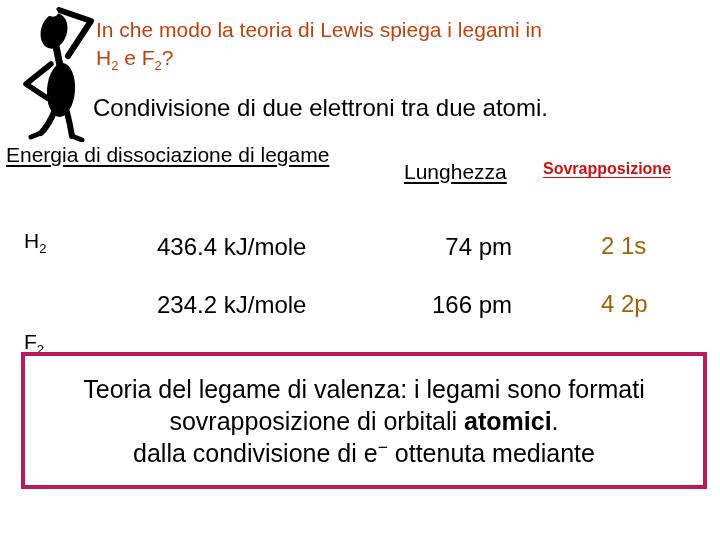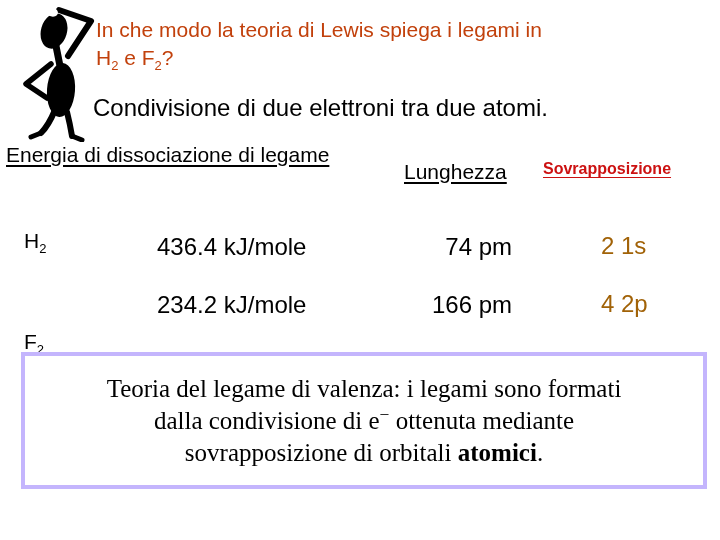--- a/index.html
+++ b/index.html
@@ -30,22 +30,22 @@
   #r1-energy{left:157px;top:233px;}
   #r1-length{left:390px;top:233px;width:122px;text-align:right;}
   #r1-overlap{left:601px;top:232px;}
   #r2-mol{left:24px;top:304px;margin-top:26px;}
   #r2-energy{left:157px;top:291px;}
   #r2-length{left:390px;top:291px;width:122px;text-align:right;}
   #r2-overlap{left:601px;top:290px;}
   
   #theory-box{
     left:21px;top:352px;width:686px;height:137px;box-sizing:border-box;
-    border:4px solid #c4b5fd;display:flex;flex-direction:column;justify-content:center;
-    text-align:center;font-size:25px;line-height:32px;font-family:Liberation Serif, serif;
+    border:4px solid #be185d;display:flex;flex-direction:column;justify-content:center;
+    text-align:center;font-size:25px;line-height:32px;
   }
   #theory-box .sup{font-size:0.7em;vertical-align:super;line-height:0;}
   #theory-box b{font-weight:bold;}
 </style>
 </head>
 <body>
 
 <div class="abs" id="figure">
   <svg viewBox="0 0 92 138" width="92" height="138" aria-hidden="true">
     <g stroke="#000" stroke-linecap="round" stroke-linejoin="round" fill="none">
@@ -91,15 +91,15 @@
 <div class="abs val" id="r1-length">74 pm</div>
 <div class="abs val overlap" id="r1-overlap">2 1s</div>
 
 <div class="abs mol" id="r2-mol"><span>F</span><sub>2</sub></div>
 <div class="abs val" id="r2-energy">234.2 kJ/mole</div>
 <div class="abs val" id="r2-length">166 pm</div>
 <div class="abs val overlap" id="r2-overlap">4 2p</div>
 
 <div class="abs" id="theory-box">
   <div>Teoria del legame di valenza: i legami sono formati</div>
+  <div><span>sovrapposizione di orbitali </span><b>atomici</b><span>.</span></div>
   <div><span>dalla condivisione di e</span><span class="sup">−</span><span> ottenuta mediante</span></div>
-  <div><span>sovrapposizione di orbitali </span><b>atomici</b><span>.</span></div>
 </div>
 
 </body></html>

